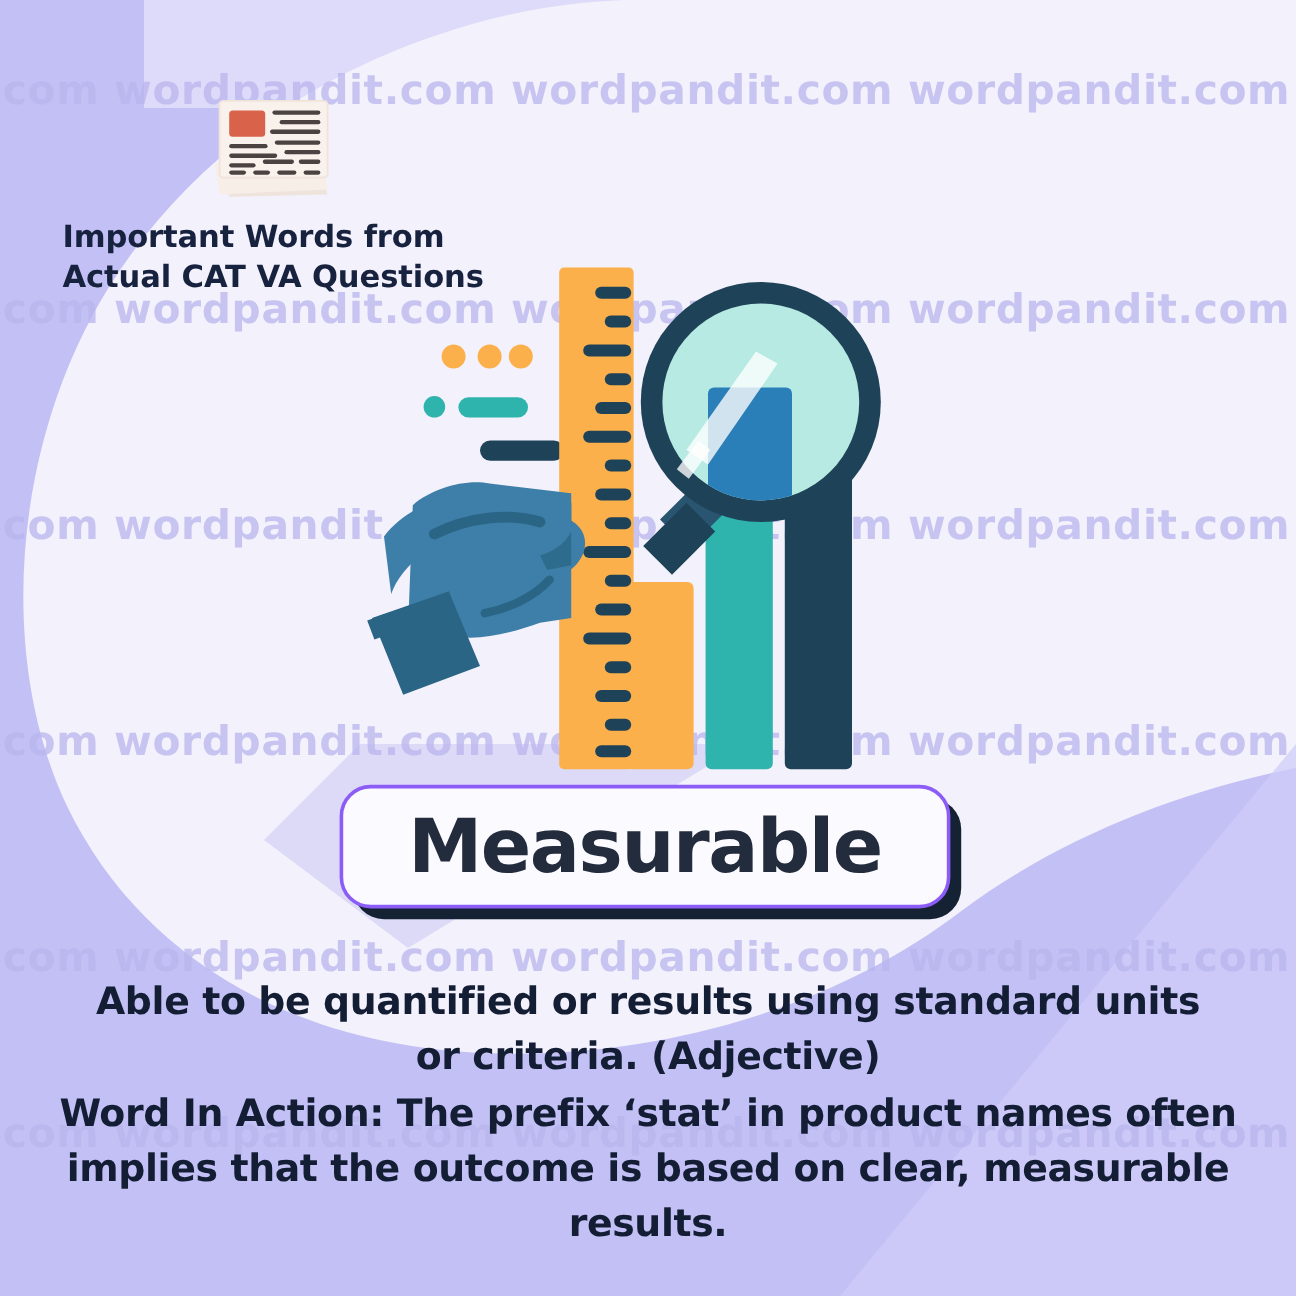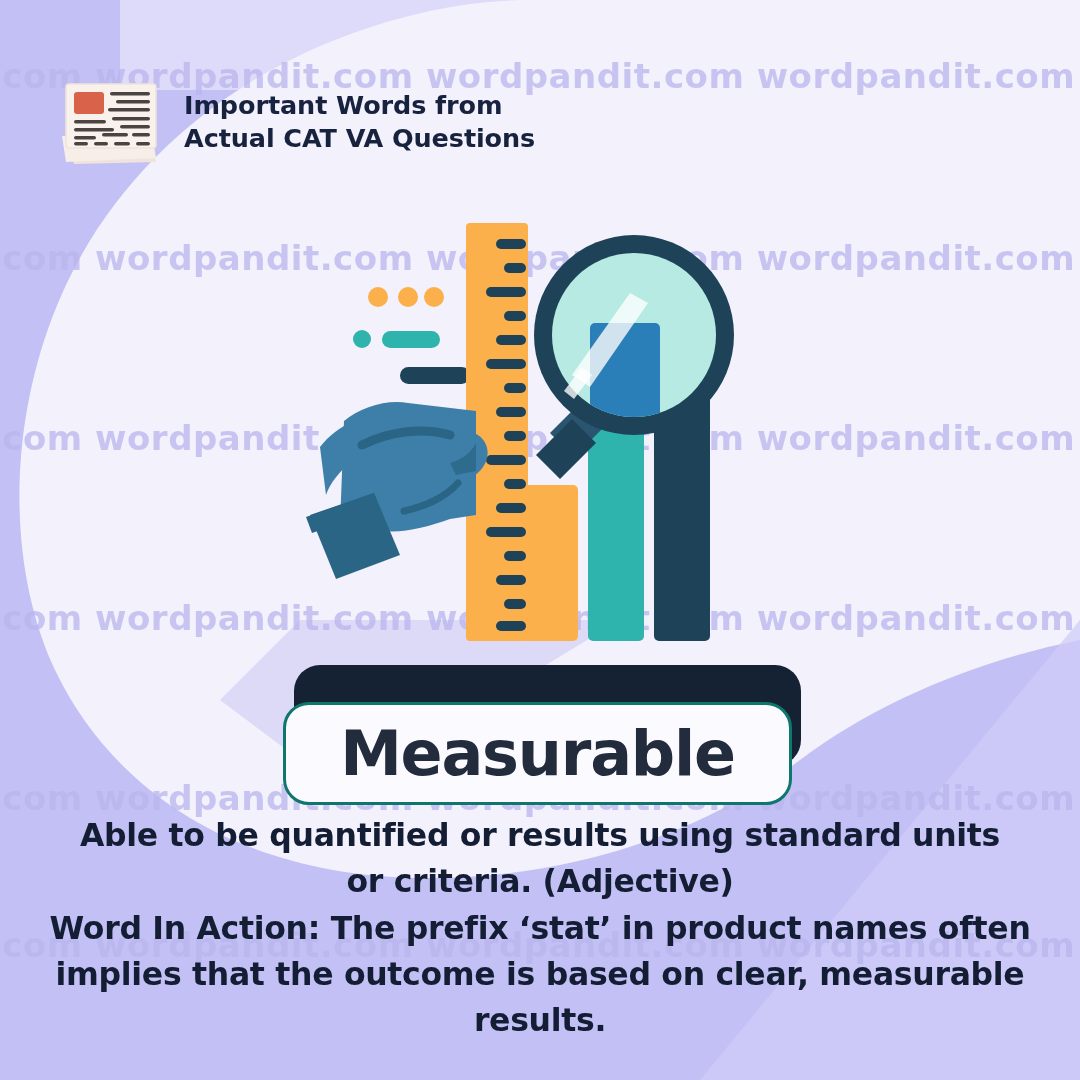--- a/index.html
+++ b/index.html
@@ -39,20 +39,21 @@
   }
 
   
   .header {
     position: absolute;
     left: 52px; top: 76px;
     display: flex;
     align-items: center;
     gap: 14px;
     z-index: 6;
+    flex-direction: column;
   }
   .news-icon { width: 118px; height: 92px; display: block; flex: none; }
   .header-text {
     font-family: "DejaVu Sans", sans-serif;
     font-size: 25.5px;
     font-weight: 700;
     line-height: 1.30;
     color: #17223f;
     letter-spacing: -0.1px;
   }
@@ -86,26 +87,25 @@
     left: 11px; top: 11px;
     width: 507px; height: 101px;
     background: #142234;
     border-radius: 26px;
   }
   .word-card {
     position: absolute;
     left: 0; top: 0;
     width: 503px; height: 97px;
     background: #fbfaff;
-    border: 3px solid #0f766e;
+    border: 3px solid #8b5cf6;
     border-radius: 26px;
     display: flex;
     align-items: center;
     justify-content: center;
-    margin-top: 48px;
   }
   .word-card-text {
     font-family: "DejaVu Sans", sans-serif;
     font-size: 62px;
     font-weight: 700;
     color: #232c3d;
     letter-spacing: -1.2px;
     line-height: 1;
   }
 

